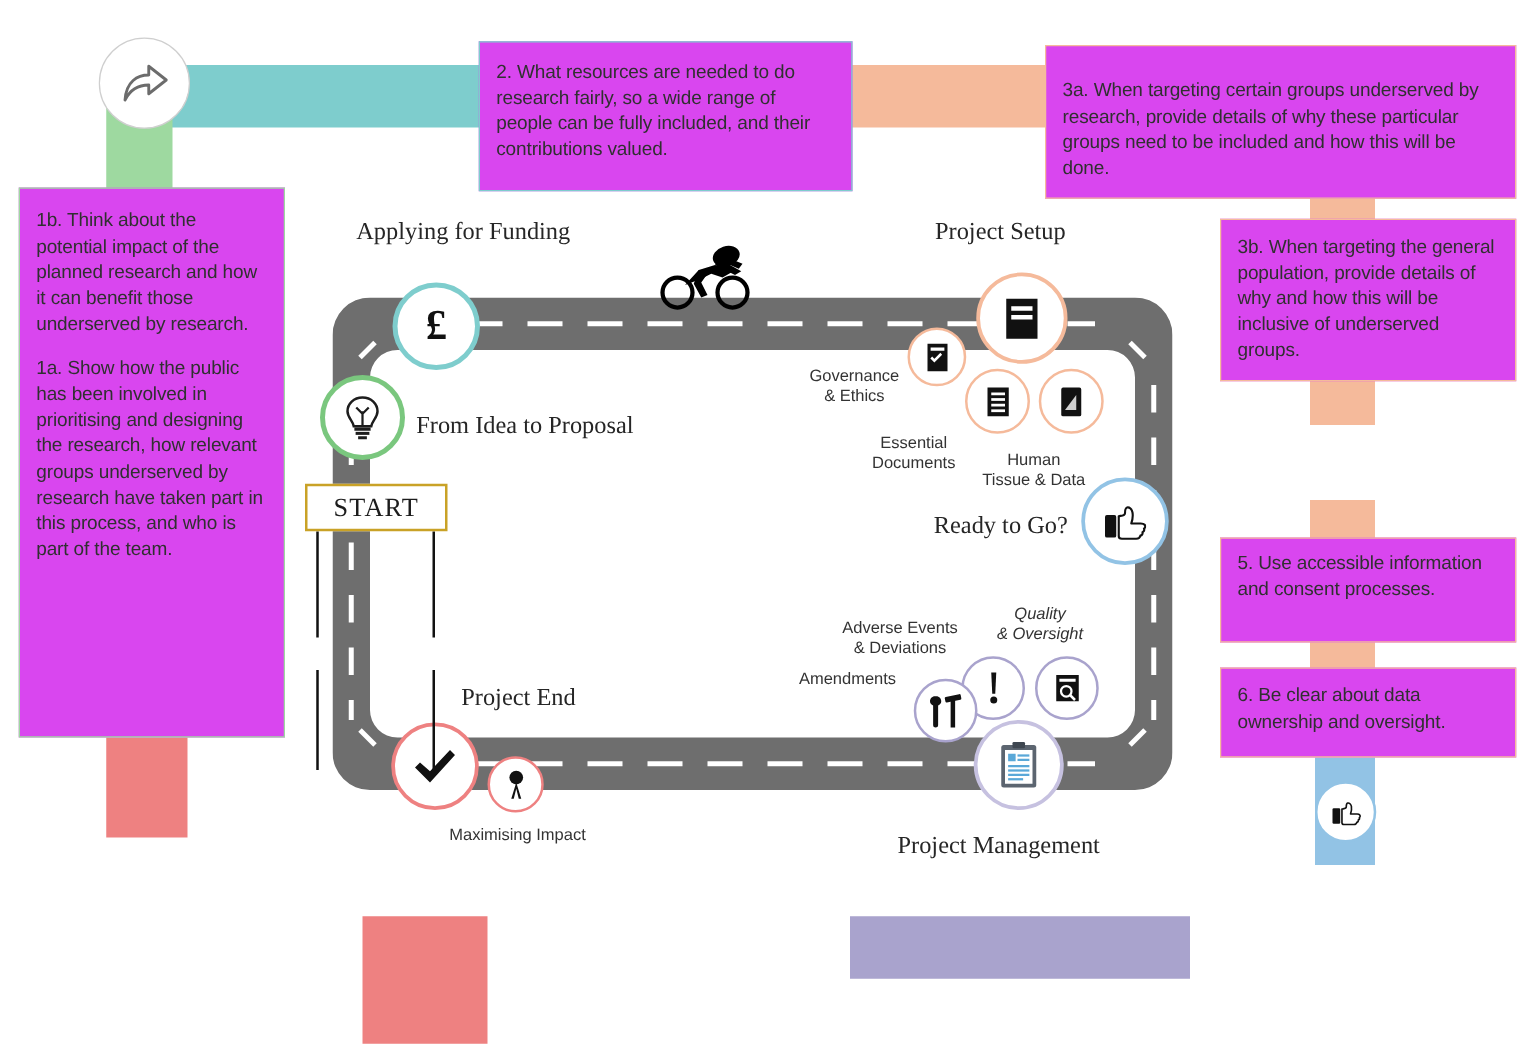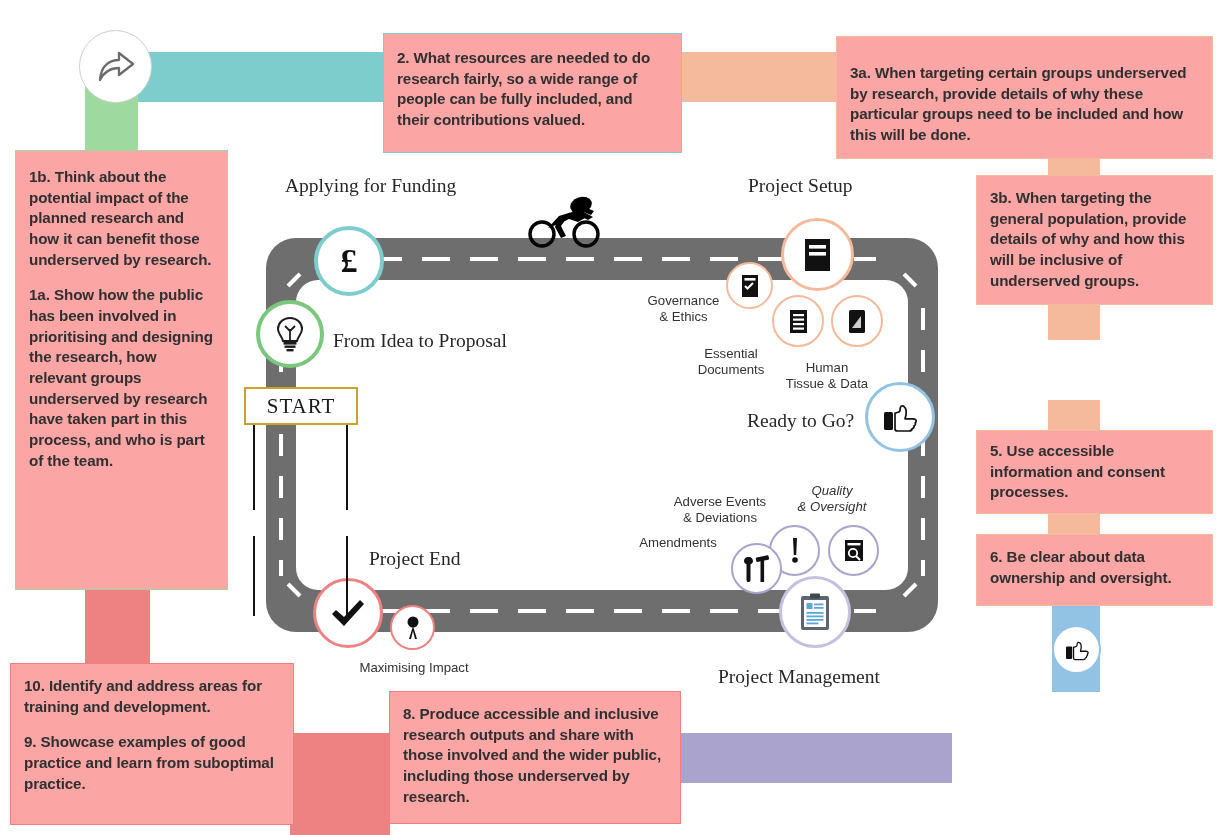--- a/index.html
+++ b/index.html
@@ -12,29 +12,28 @@
     overflow:hidden;
   }
   #stage{position:relative;width:1228px;height:835px;}
 
   
   .bar{position:absolute;}
 
   
   .box{
     position:absolute;
-    background:#fca5a5;
+    background:#d946ef;
     border:1.3px solid #cccccc;
     box-sizing:border-box;
     padding:10px 12px 10px 13px;
     font-size:15.2px;
     line-height:1.36;
     color:#303030;
     letter-spacing:-0.1px;
-    font-weight:bold;
   }
   .box p{margin:0;}
   .box p + p{margin-top:15px;}
 
   
   #road{position:absolute;left:266px;top:238px;}
 
   
   .node{
     position:absolute;
@@ -353,22 +352,15 @@
 
   <div class="box" style="left:976px;top:430px;width:237px;height:84px;border-color:#f5ba9b;padding-top:10px;">
     <p>5. Use accessible information and consent processes.</p>
   </div>
 
   <div class="box" style="left:976px;top:534px;width:237px;height:72px;border-color:#f5ba9b;padding-top:12px;">
     <p>6. Be clear about data ownership and oversight.</p>
   </div>
 
 
-  <div class="box" style="left:389px;top:691px;width:292px;height:133px;border-color:#f08080;padding-top:12px;">
-    <p>8. Produce accessible and inclusive research outputs and share with those involved and the wider public, including those underserved by research.</p>
-  </div>
-
-  <div class="box" style="left:10px;top:663px;width:284px;height:162px;border-color:#f08080;padding-top:12px;">
-    <p>10. Identify and address areas for training and development.</p>
-    <p> 9. Showcase examples of good practice and learn from suboptimal practice.</p>
-  </div>
+
 
 </div>
 
 </body></html>

